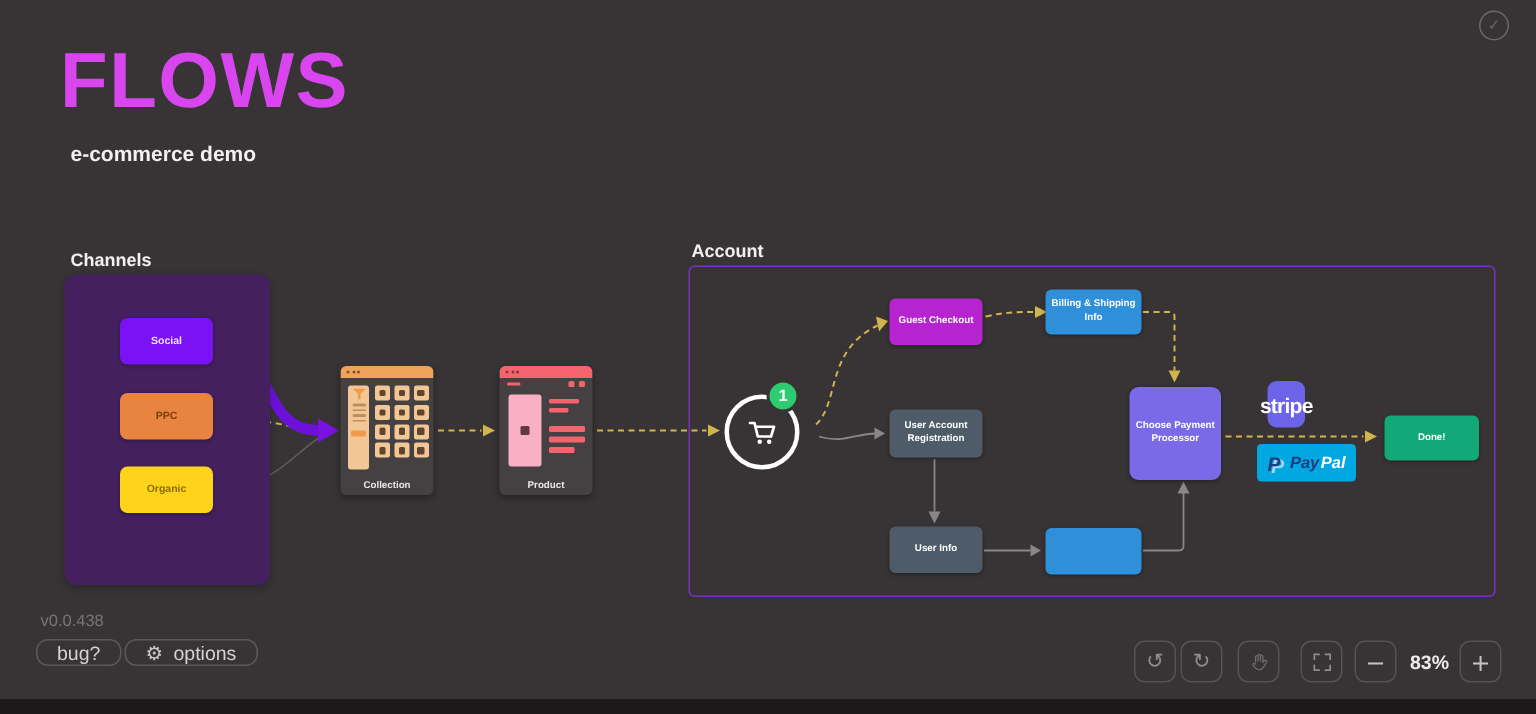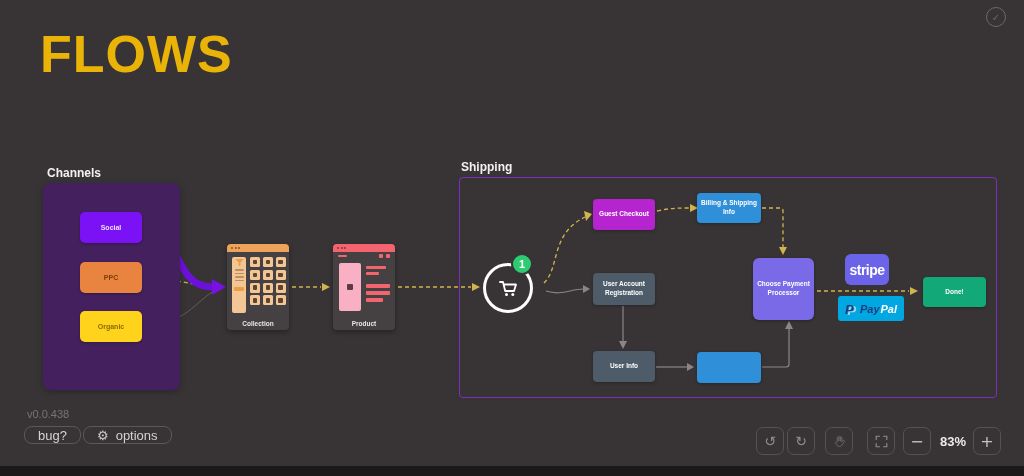--- a/index.html
+++ b/index.html
@@ -5,21 +5,21 @@
   * { margin:0; padding:0; box-sizing:border-box; }
   html,body { background:#2a2728; }
   .stage {
     position:relative; width:1024px; height:476px; overflow:hidden;
     background:#383435; font-family:"Liberation Sans", sans-serif;
     -webkit-font-smoothing:antialiased;
   }
   .bottom-strip { position:absolute; left:0; top:466px; width:1024px; height:10px; background:#1b1919; }
 
   
-  .app-title { position:absolute; left:40px; top:24px; font-size:52px; font-weight:700; color:#eab308; letter-spacing:1px; }
+  .app-title { position:absolute; left:40px; top:24px; font-size:52px; font-weight:700; color:#d946ef; letter-spacing:1px; }
   .app-subtitle { position:absolute; left:47px; top:94px; font-size:14px; font-weight:700; color:#f2f0f0; }
   .check-btn { position:absolute; left:986px; top:7px; width:20px; height:20px; border:1.5px solid #6c6768; border-radius:50%; color:#6c6768; font-size:10px; display:flex; align-items:center; justify-content:center; cursor:pointer; }
 
   
   .group-label { position:absolute; font-size:12px; font-weight:700; color:#f2f0f0;text-align:right; }
 
   
   .channels-box { position:absolute; left:43px; top:183px; width:137px; height:207px; background:#44215e; border-radius:8px; box-shadow:0 2px 6px rgba(0,0,0,.25); }
   .channel-node { position:absolute; left:37px; width:62px; height:31px; border-radius:5px; display:flex; align-items:center; justify-content:center; font-size:7px; font-weight:700; box-shadow:0 1px 3px rgba(0,0,0,.3); cursor:pointer; }
   .channel-social  { top:29px;  background:#7a12f5; color:#efe3ff; }
@@ -59,21 +59,21 @@
 
   .flow-node { position:absolute; border-radius:4px; display:flex; align-items:center; justify-content:center; text-align:center; color:#ffffff; font-size:6.5px; font-weight:700; line-height:1.35; padding:2px; box-shadow:0 1px 3px rgba(0,0,0,.3); cursor:pointer; }
   .node-guest   { left:593px; top:199px; width:62px; height:31px; background:#b524cf; }
   .node-bill-t  { left:697px; top:193px; width:64px; height:30px; background:#2f8fd9; }
   .node-uar     { left:593px; top:273px; width:62px; height:32px; background:#4d5c68; }
   .node-uinfo   { left:593px; top:351px; width:62px; height:31px; background:#4d5c68; }
   .node-bill-b  { left:697px; top:352px; width:64px; height:31px; background:#2f8fd9; }
   .node-pay     { left:753px; top:258px; width:61px; height:62px; background:#7a6ae8; border-radius:6px; }
   .node-done    { left:923px; top:277px; width:63px; height:30px; background:#12a878; }
 
-  .logo-stripe { position:absolute; left:845px; top:254px; width:44px; height:31px; background:#6b63e8; border-radius:6px; color:#ffffff; font-size:14px; font-weight:800; display:flex; align-items:center; justify-content:center; letter-spacing:-0.5px; }
+  .logo-stripe { position:absolute; left:845px; top:254px; width:25px; height:31px; background:#6b63e8; border-radius:6px; color:#ffffff; font-size:14px; font-weight:800; display:flex; align-items:center; justify-content:center; letter-spacing:-0.5px; }
   .logo-paypal { position:absolute; left:838px; top:296px; width:66px; height:25px; background:#00a7e0; border-radius:3px; display:flex; align-items:center; justify-content:center; font-style:italic; font-weight:800; font-size:11px; gap:1px; }
   .pp-mono { position:relative; width:12px; height:14px; margin-right:2px; }
   .pp-mono .p1 { position:absolute; left:0; top:0; color:#1e3c7e; font-size:13px; }
   .pp-mono .p2 { position:absolute; left:2.5px; top:1.5px; color:#9fd8f2; font-size:13px; }
   .pp-pay { color:#1e3c7e;text-align:right; }
   .pp-pal { color:#ffffff; }
 
   
   .edges { position:absolute; left:0; top:0; pointer-events:none; }
 
@@ -93,20 +93,21 @@
   .btn-minus{ left:903px; color:#c5c2c3; font-size:16px; }
   .btn-plus { left:973px; color:#c5c2c3; font-size:16px; }
   .zoom-level { position:absolute; left:936px; top:427px; width:34px; height:28px; display:flex; align-items:center; justify-content:center; color:#eceaea; font-size:13px; font-weight:700; }
 </style>
 </head>
 <body>
 
 <div class="stage">
 
   <div class="app-title">FLOWS</div>
+  <div class="app-subtitle">e-commerce demo</div>
   <div class="check-btn">
     <span>✓</span>
   </div>
 
   <svg class="edges" width="1024" height="476" viewBox="0 0 1024 476">
 
     <path d="M142,326 C185,326 196,300 216,290" stroke="#8a8687" stroke-width="1" fill="none" opacity="0.5"></path>
 
     <path d="M142,277 C172,279 192,284 210,287" stroke="#d2b44e" stroke-width="1.3" fill="none" stroke-dasharray="4,3"></path>
 
@@ -221,21 +222,21 @@
         <i></i>
       </div>
     <div class="prod-line" style="left:33px; top:22px; width:20px;"></div>
     <div class="prod-line" style="left:33px; top:28px; width:13px;"></div>
     <div class="prod-line" style="left:33px; top:40px; width:24px; height:4px;"></div>
     <div class="prod-line" style="left:33px; top:47px; width:24px; height:4px;"></div>
     <div class="prod-line" style="left:33px; top:54px; width:17px; height:4px;"></div>
     <div class="label">Product</div>
   </div>
 
-  <div class="group-label" style="left:461px; top:160px;">Shipping</div>
+  <div class="group-label" style="left:461px; top:160px;">Account</div>
   <div class="checkout-box"></div>
 
   <div class="cart-wrap">
     <div class="cart-circle">
       <svg width="24" height="24" viewBox="0 0 24 24">
         <path d="M4,6 H7 L9.2,15 H18 L20,8.5 H8" stroke="#ffffff" stroke-width="1.8" fill="none" stroke-linejoin="round" stroke-linecap="round"></path>
         <circle cx="10.5" cy="18.5" r="1.5" fill="#ffffff"></circle>
         <circle cx="16.8" cy="18.5" r="1.5" fill="#ffffff"></circle>
       </svg>
     </div>

